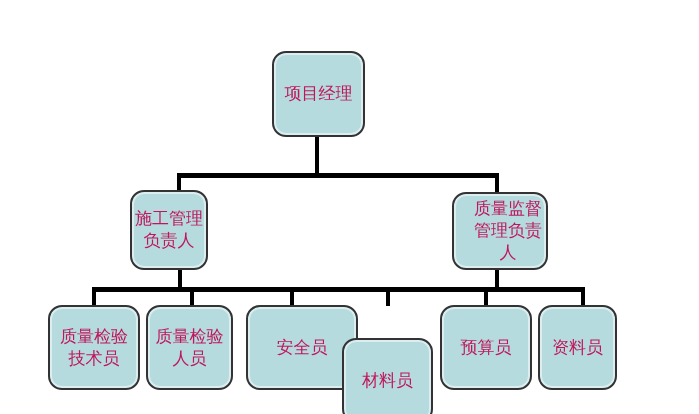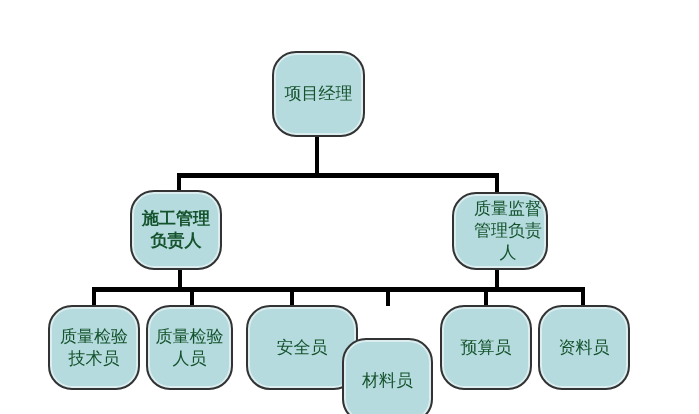--- a/index.html
+++ b/index.html
@@ -13,46 +13,46 @@
     height: 414px;
     background: var(--background, #ffffff);
     font-family: "Liberation Serif", "DejaVu Serif", serif;
     overflow: hidden;
   }
   .node {
     position: absolute;
     box-sizing: border-box;
     background: var(--node-fill, #b6dbde);
     border: 2px solid var(--node-border, #333333);
-    border-radius: 24px;
+    border-radius: 14px;
     box-shadow: inset 0 0 0 2px rgba(255,255,255,0.5);
     display: flex;
     align-items: center;
     justify-content: center;
     text-align: center;
     white-space: pre-line;
     font-size: 17px;
     line-height: 1.28;
-    color: #14532d;
+    color: #be185d;
   }
   .con {
     position: absolute;
     background: var(--connector, #000000);
   }
 
   
   .n-root { left: 272px; top: 51px;  width: 93px;  height: 86px; }
-  .n-l2l  { left: 130px; top: 190px; width: 92px; height: 80px; font-weight: bold; }
+  .n-l2l  { left: 130px; top: 190px; width: 78px; height: 80px; }
   .n-l2r  { left: 452px; top: 192px; width: 96px;  height: 78px; padding-left: 16px; }
   .n-b1   { left: 48px;  top: 305px; width: 92px;  height: 85px; }
   .n-b2   { left: 146px; top: 305px; width: 87px;  height: 85px; }
   .n-b3   { left: 246px; top: 305px; width: 112px;  height: 85px; }
   .n-b4   { left: 342px; top: 305px; width: 91px;  height: 85px; margin-top: 33px; }
   .n-b5   { left: 440px; top: 305px; width: 92px;  height: 85px; }
-  .n-b6   { left: 538px; top: 305px; width: 92px;  height: 85px; }
+  .n-b6   { left: 538px; top: 305px; width: 79px;  height: 85px; }
 
   
   .c-v-root    { left: 315px; top: 136px; width: 4px;   height: 41px; }
   .c-h-top     { left: 177px; top: 173px; width: 322px; height: 5px;  }
   .c-v-l2l-top { left: 177px; top: 175px; width: 4px;   height: 17px; }
   .c-v-l2r-top { left: 495px; top: 175px; width: 4px;   height: 19px; }
   .c-v-l2l-bot { left: 178px; top: 269px; width: 4px;   height: 22px; }
   .c-v-l2r-bot { left: 495px; top: 269px; width: 4px;   height: 22px; }
   .c-h-bot     { left: 92px;  top: 287px; width: 493px; height: 5px;  }
   .c-drop1     { left: 92px;  top: 289px; width: 4px;   height: 17px; }

